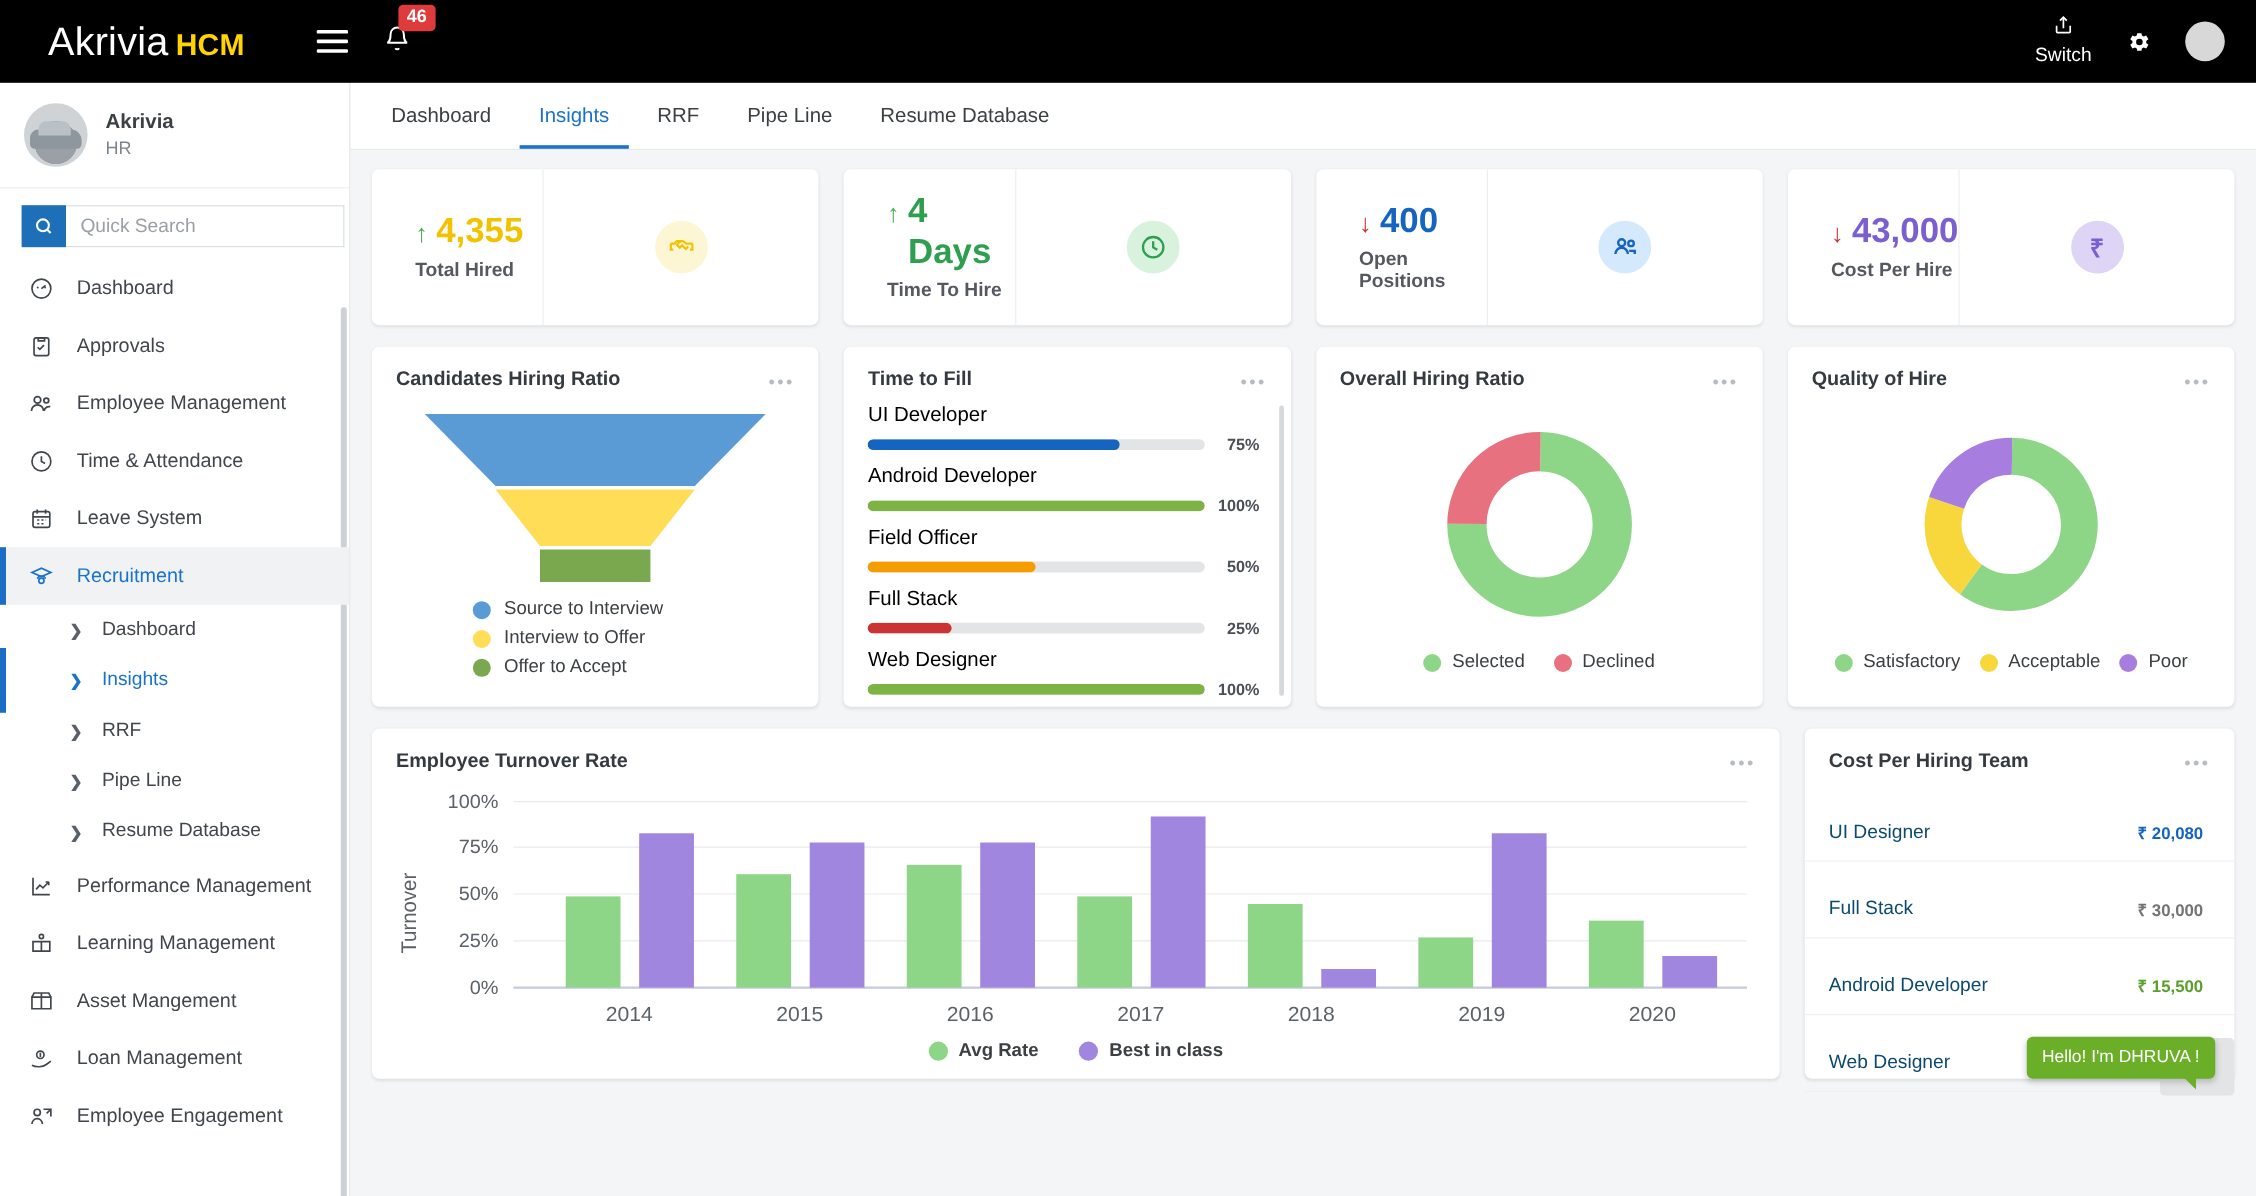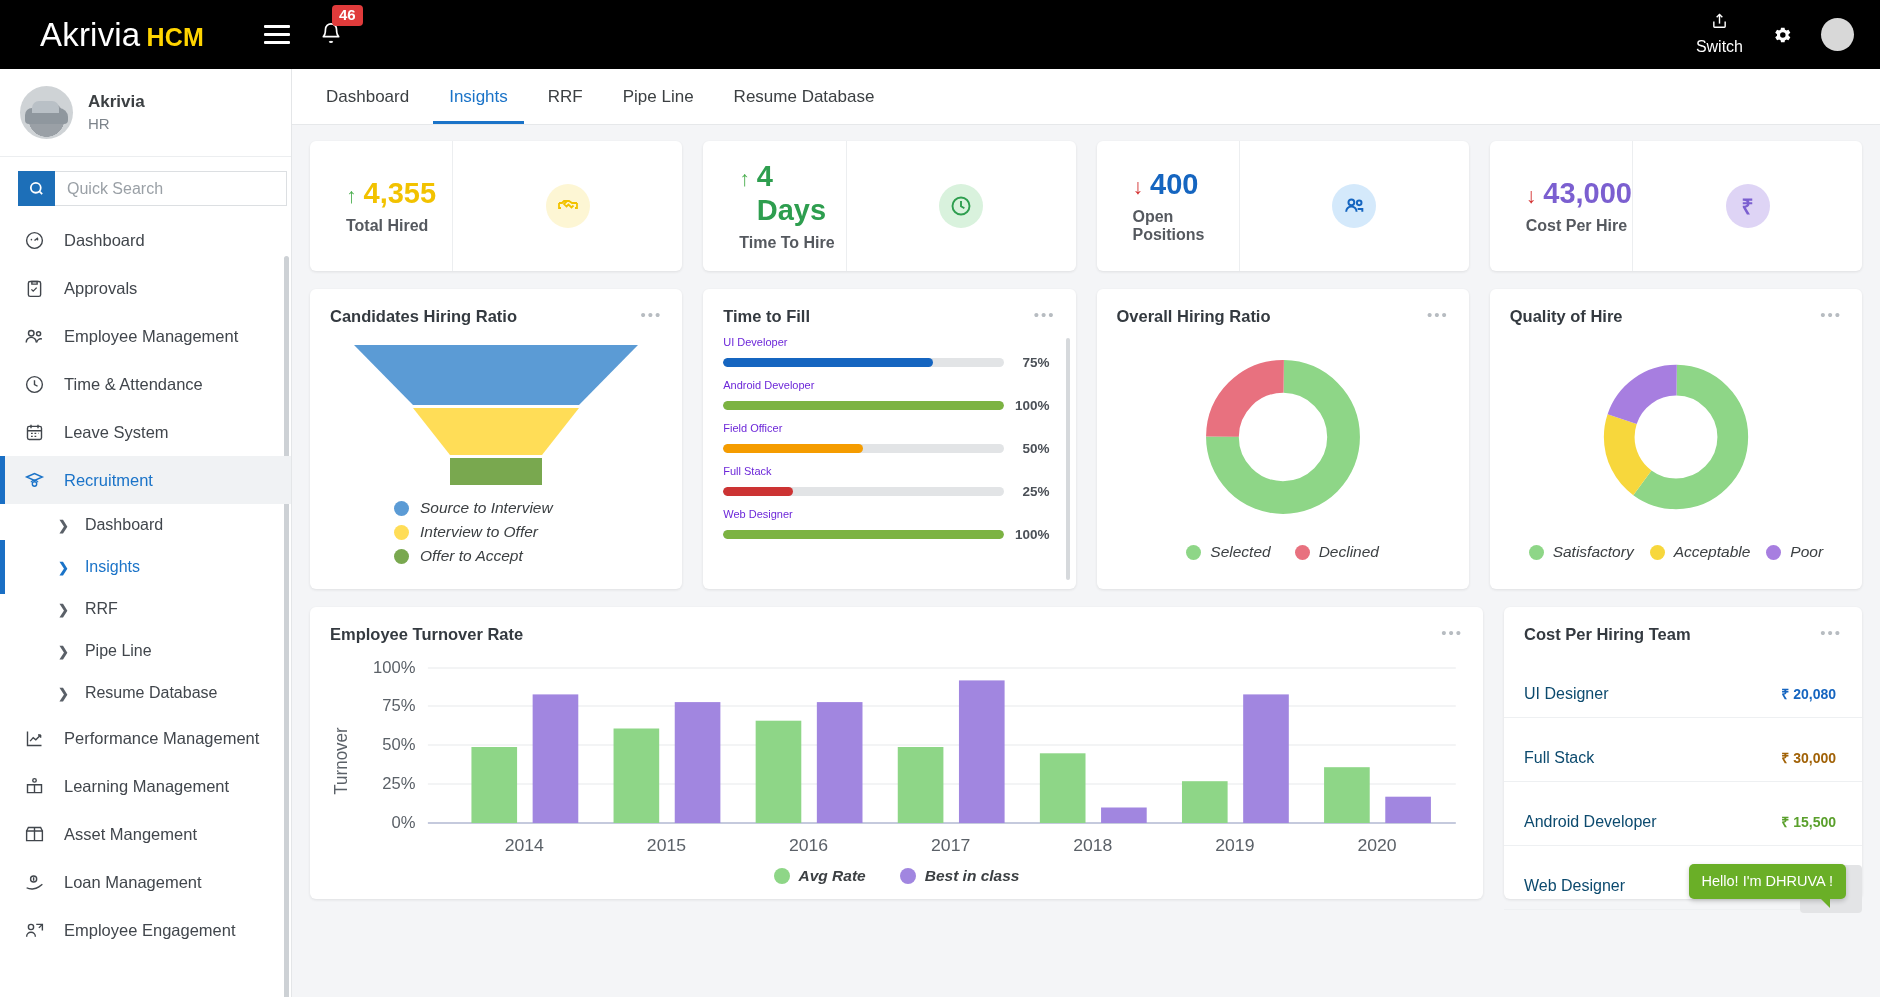--- a/index.html
+++ b/index.html
@@ -103,37 +103,37 @@
   
   .kpi { flex: 1; height: 130px; display: flex; align-items: center; position: relative; }
   .kpi-left { flex: 1; padding-left: 36px; }
   .kpi-val { font-size: 29px; font-weight: bold; display: flex; align-items: baseline; gap: 7px; line-height: 1.15; }
   .kpi-arrow { font-size: 21px; font-weight: normal; }
   .kpi-label { font-size: 16px; color: #55595f; font-weight: bold; margin-top: 7px; }
   .kpi-right { width: 230px; display: flex; align-items: center; justify-content: center; border-left: 1px solid #eceef0; height: 100%; }
   .kpi-circle { width: 44px; height: 44px; border-radius: 50%; display: flex; align-items: center; justify-content: center; }
 
   
-  .panel-head { display: flex; align-items: flex-start; justify-content: space-between; padding: 18px 20px 4px; }
+  .panel-head { display: flex; align-items: flex-end; justify-content: space-between; padding: 18px 20px 4px; }
   .panel-title { font-size: 16.5px; font-weight: bold; color: #343a40; }
   .dots { color: #b7bcc1; letter-spacing: 2px; font-size: 15px; cursor: pointer; line-height: 1; }
 
   .mid-card { flex: 1; height: 300px; display: flex; flex-direction: column; position: relative; }
 
   
   .legend { display: flex; flex-direction: column; gap: 6px; align-items: flex-start; padding-left: 84px; }
-  .legend-item { display: flex; align-items: center; gap: 11px; font-size: 15.5px; color: #3c4043; font-style: italic; }
+  .legend-item { display: flex; align-items: center; gap: 11px; font-size: 15.5px; color: #3c4043; }
   .dot { width: 15px; height: 15px; border-radius: 50%; flex: 0 0 15px; }
   .legend-h { display: flex; gap: 24px; justify-content: center; font-size: 15.5px; color: #3c4043; }
   .legend-h .legend-item { gap: 9px; }
 
   
   .ttf-body { padding: 6px 26px 0 20px; position: relative; flex: 1; }
   .ttf-row { margin-bottom: 9px; }
-  .ttf-name { font-size: 11px; color: #6d28d9; margin-bottom: 7px; }
+  .ttf-name { font-size: 17px; color: #000000; margin-bottom: 7px; }
   .ttf-bar-row { display: flex; align-items: center; gap: 10px; }
   .track { flex: 1; height: 9px; background: #e2e4e6; border-radius: 5px; overflow: hidden; }
   .fill { height: 100%; border-radius: 5px; }
   .pct { font-size: 13.5px; font-weight: bold; color: #4b5057; width: 36px; text-align: right; }
   .ttf-scroll { position: absolute; right: 6px; top: 8px; width: 4px; height: 242px; background: #d6d9dc; border-radius: 3px; }
 
   
   .donut-wrap { flex: 1; display: flex; align-items: center; justify-content: center; }
 
   
@@ -668,21 +668,21 @@
             <div class="panel-head" style="padding-bottom:10px">
               <span class="panel-title">Cost Per Hiring Team</span>
               <span class="dots">•••</span>
             </div>
             <div class="cost-row">
               <span class="cost-name">UI Designer</span>
               <span class="cost-val" style="color:#1565c0">₹ 20,080</span>
             </div>
             <div class="cost-row">
               <span class="cost-name">Full Stack</span>
-              <span class="cost-val" style="color:#a16207">₹ 30,000</span>
+              <span class="cost-val" style="color:#737373">₹ 30,000</span>
             </div>
             <div class="cost-row">
               <span class="cost-name">Android Developer</span>
               <span class="cost-val" style="color:#5aa02c">₹ 15,500</span>
             </div>
             <div class="cost-row">
               <span class="cost-name">Web Designer</span>
               <span class="cost-val" style="color:#e53558">₹ 25,000</span>
             </div>
 

